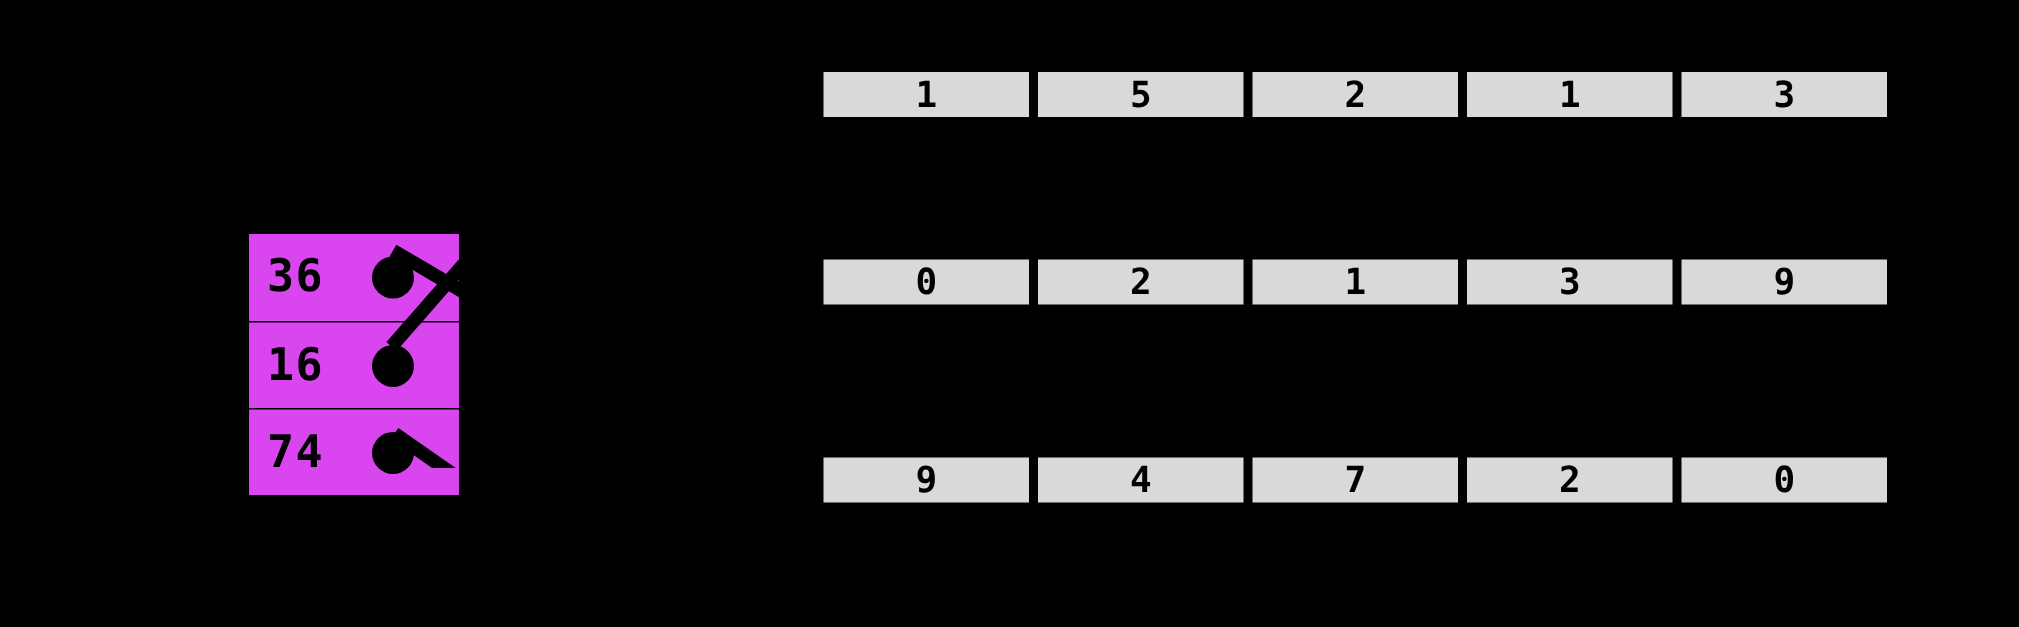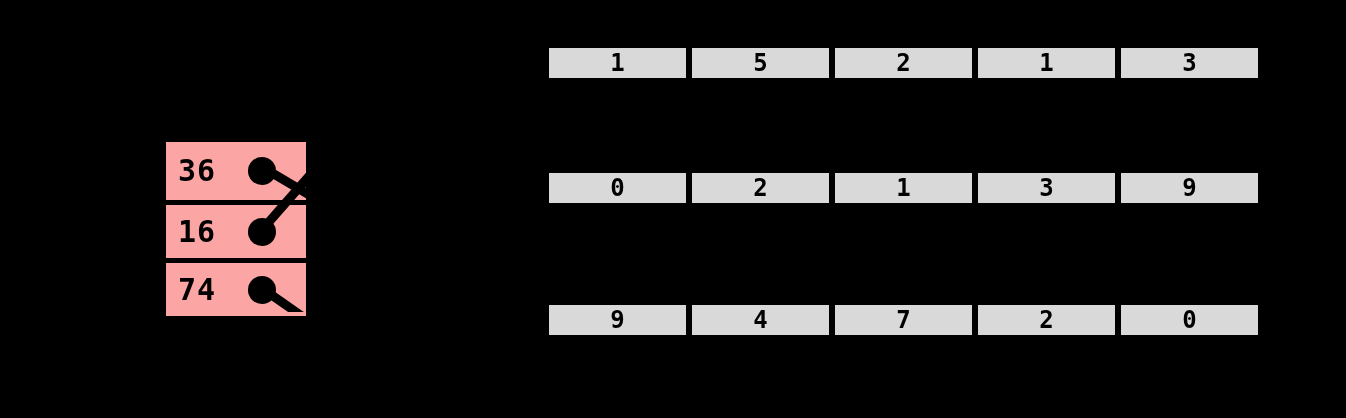--- a/index.html
+++ b/index.html
@@ -16,33 +16,33 @@
     width: 1346px;
     height: 418px;
     background: #000000;
     overflow: hidden;
   }
 
   
   #bucket-table {
     position: absolute;
     left: 166px;
-    top: 142px;
+    top: 156px;
     width: 140px;
     height: 174px;
-    background: #fca5a5;
+    background: #d946ef;
   }
   .bucket-row {
     position: relative;
     height: 58px;
     width: 100%;
     box-sizing: border-box;
   }
   .bucket-row + .bucket-row {
-    border-top: 5px solid #000000;
+    border-top: 1px solid #000000;
   }
   .bucket-key {
     position: absolute;
     left: 12px;
     top: 50%;
     transform: translateY(-50%);
     font-size: 30px;
     font-weight: bold;
     color: #000000;
     letter-spacing: 1px;

